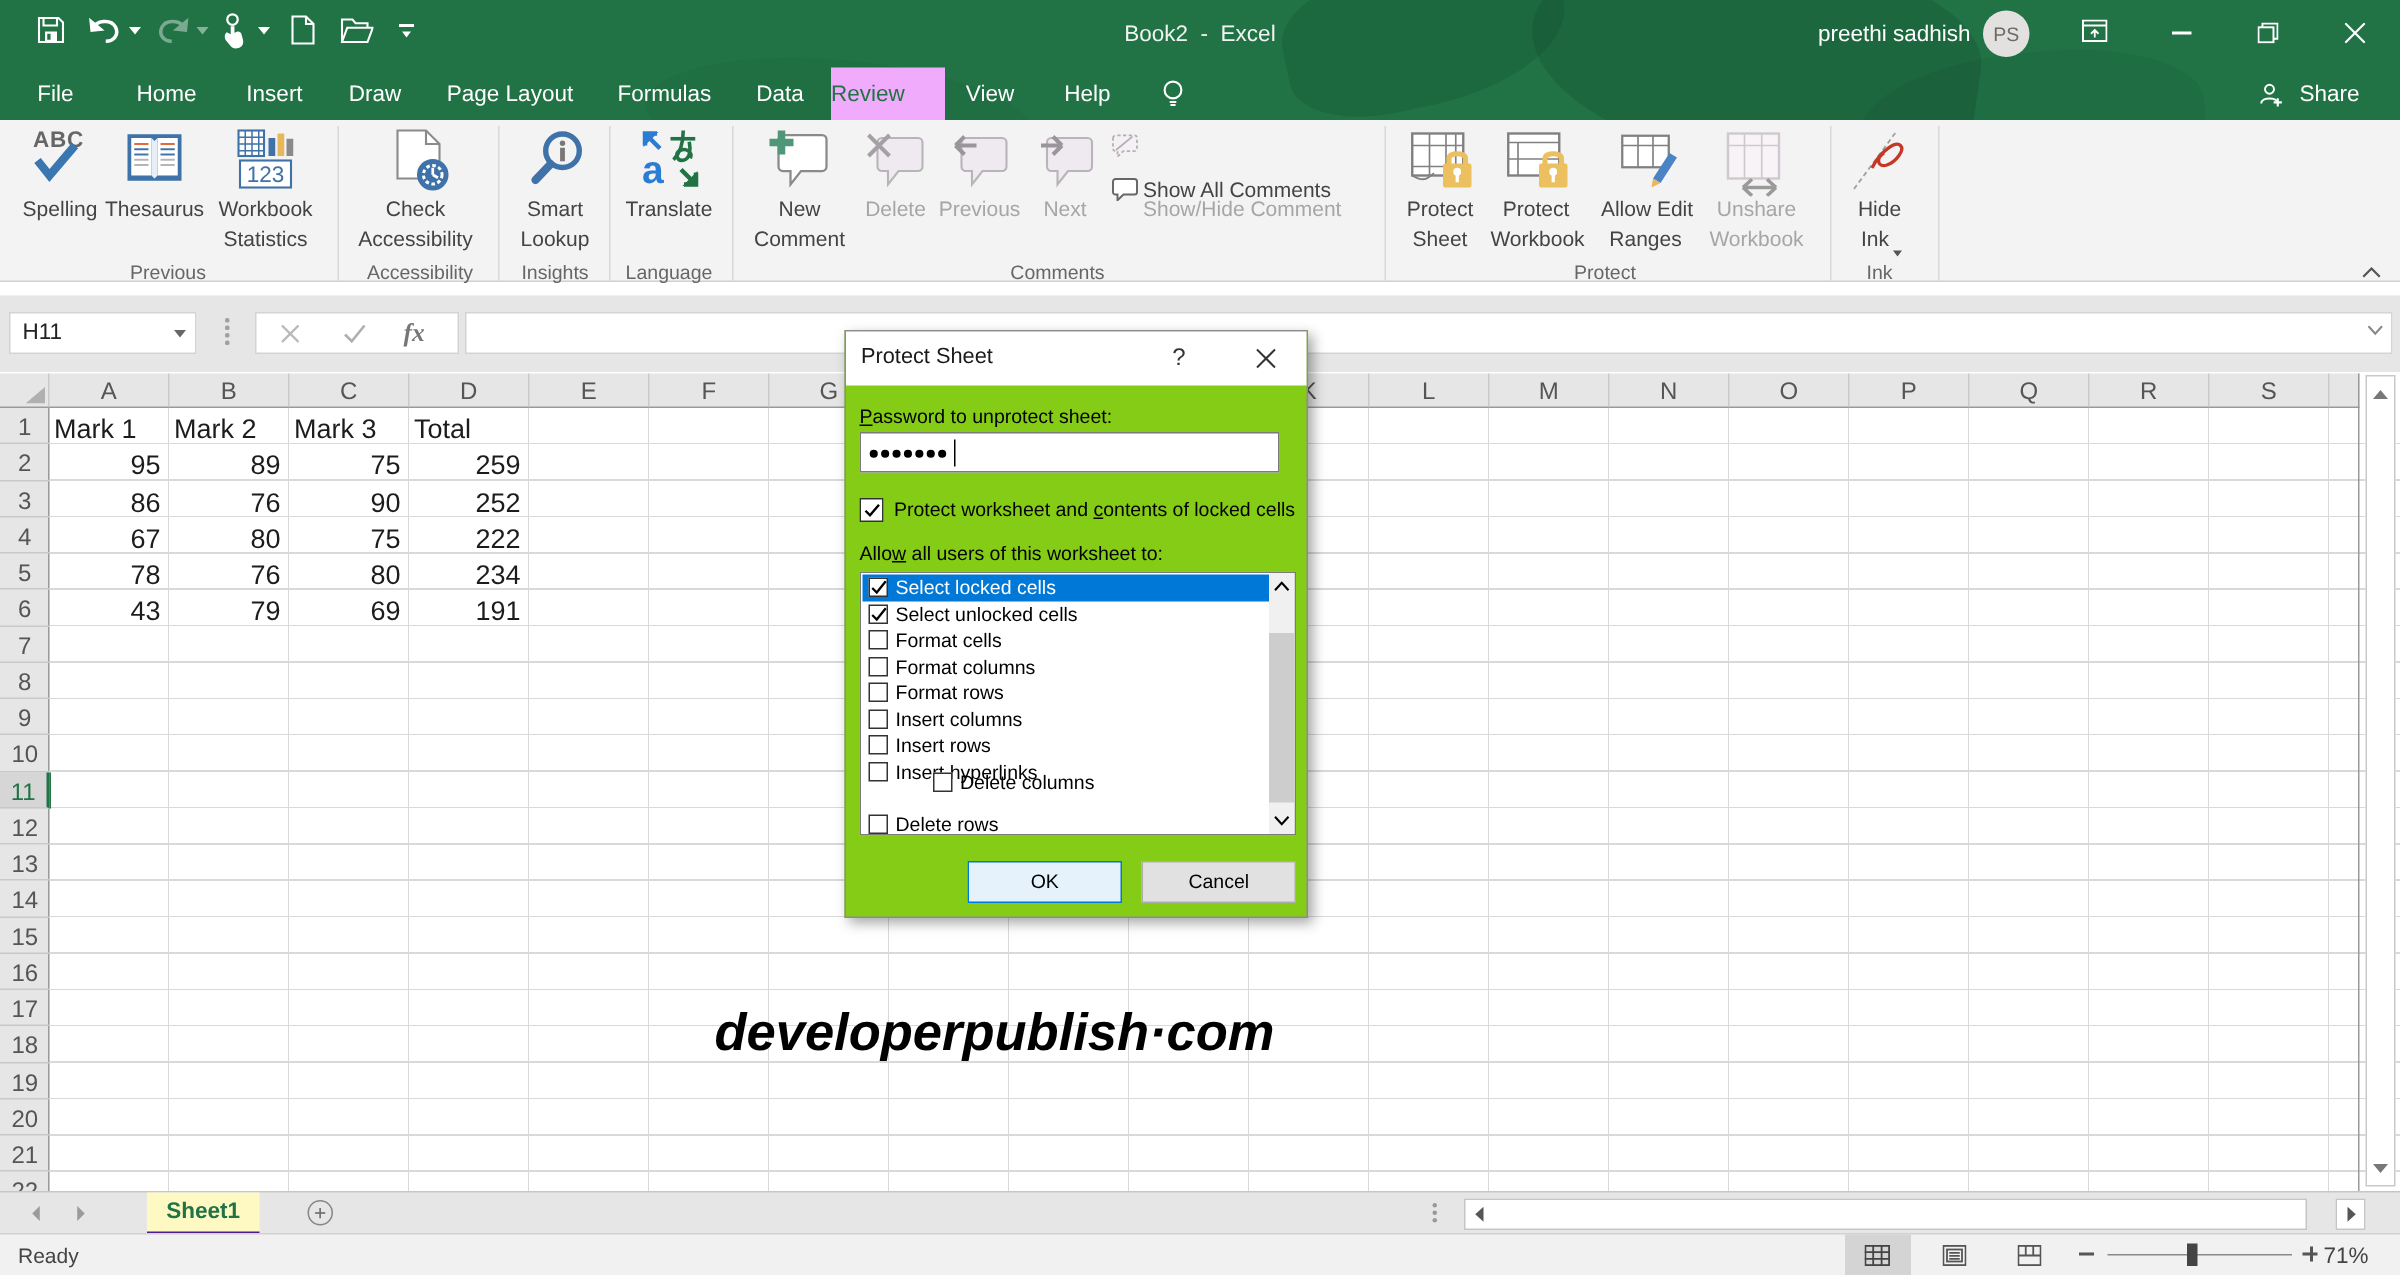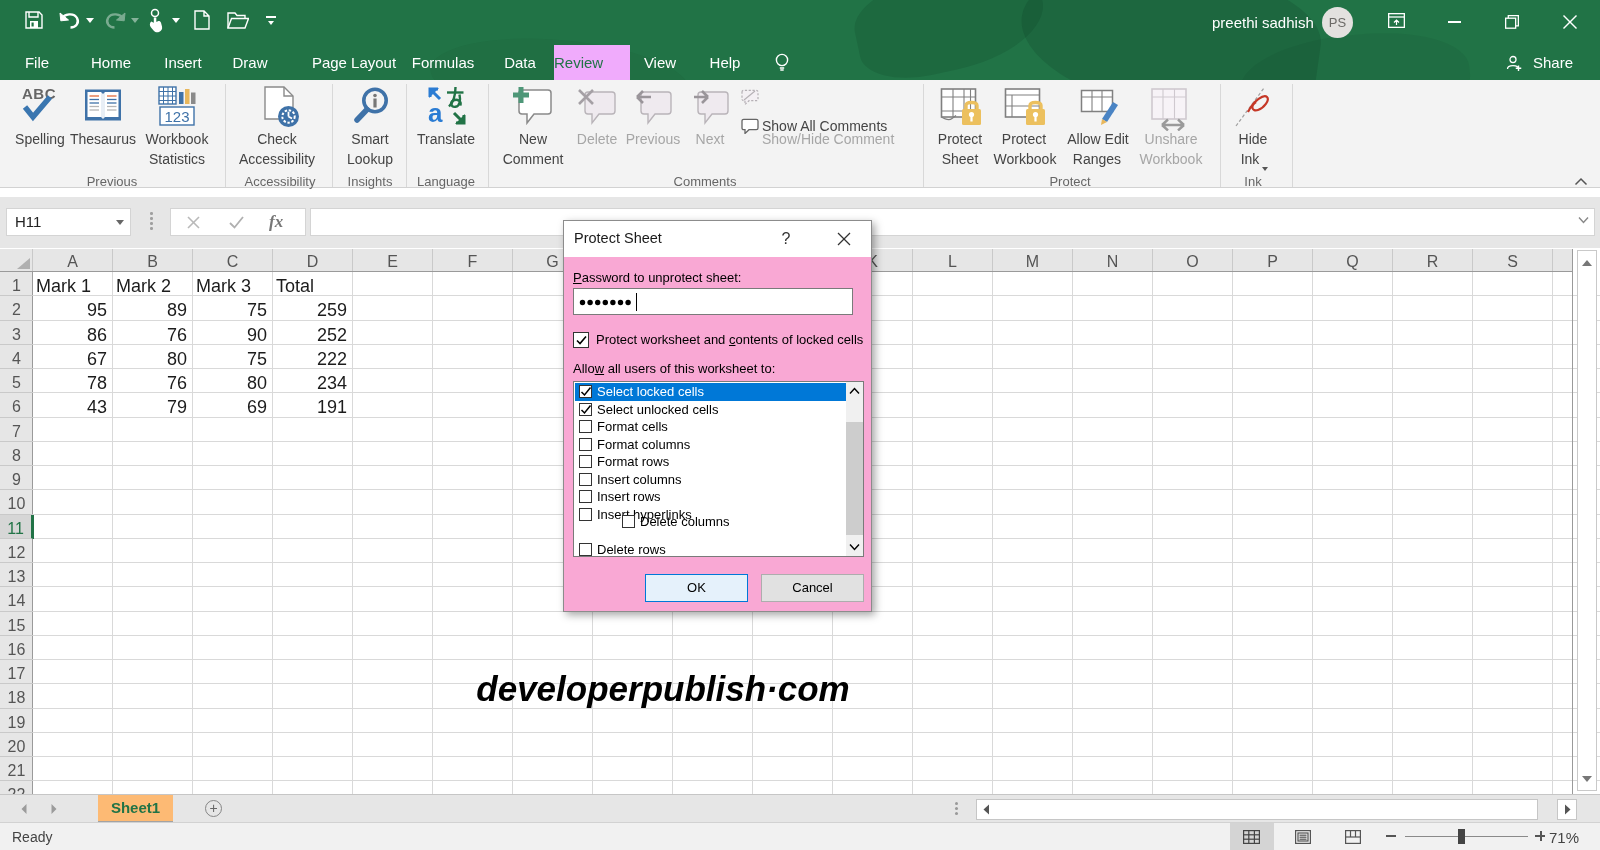--- a/index.html
+++ b/index.html
@@ -30,25 +30,25 @@
  background-image:
   repeating-linear-gradient(to right,transparent 0,transparent 79px,#d9d9d9 79px,#d9d9d9 80px),
   repeating-linear-gradient(to bottom,transparent 0,transparent 23.25px,#d9d9d9 23.25px,#d9d9d9 24.25px);
 }
 .cell{position:absolute;font-size:18px;color:#1c1c1c;height:24.25px;line-height:29px;white-space:nowrap;}
 .num{text-align:right;}
 
 #wm{position:absolute;left:0;top:669px;width:1326px;text-align:center;font-size:35px;font-weight:bold;font-style:italic;color:#000;letter-spacing:0px;}
 
 #tabbar{position:absolute;left:0;top:794px;width:1600px;height:28px;background:#e6e6e6;border-top:1px solid #c6c6c6;}
-#sheettab{position:absolute;left:98px;top:0;width:75px;height:28px;background:#fdba74;border-bottom:2px solid #a3a3a3;color:#217346;font-weight:bold;font-size:15px;text-align:center;line-height:26px;}
+#sheettab{position:absolute;left:98px;top:0;width:75px;height:28px;background:#fef9c3;border-bottom:2px solid #4c1d95;color:#217346;font-weight:bold;font-size:15px;text-align:center;line-height:26px;}
 
 #statusbar{position:absolute;left:0;top:822px;width:1600px;height:28px;background:#f1f1f1;border-top:1px solid #d2d2d2;font-size:14px;color:#444;}
 
-#dlg{position:absolute;left:563px;top:220px;width:309px;height:392px;background:#f9a8d4;border:1px solid #8c8c8c;box-shadow:3px 3px 8px rgba(0,0,0,0.35);}
+#dlg{position:absolute;left:563px;top:220px;width:309px;height:392px;background:#84cc16;border:1px solid #8c8c8c;box-shadow:3px 3px 8px rgba(0,0,0,0.35);}
 #dlgtitle{position:absolute;left:0;top:0;width:307px;height:36px;background:#fff;}
 #dlgtitle .t{position:absolute;left:10px;top:9px;font-size:14.5px;color:#1a1a1a;}
 .dctl{position:absolute;top:0;width:30px;height:36px;font-size:16px;color:#333;text-align:center;line-height:36px;}
 #pwfield{position:absolute;left:9px;top:67px;width:280px;height:27px;background:#fff;border:1px solid #7a7a7a;}
 #chkrow{position:absolute;left:9px;top:109px;}
 #listbox{position:absolute;left:9px;top:160px;width:291px;height:176px;background:#fff;border:1px solid #7a7a7a;}
 .li{position:absolute;left:1px;width:271px;height:17.5px;font-size:13px;color:#000;}
 .libox{position:absolute;left:4px;top:2px;width:13px;height:13px;background:#fff;border:1px solid #333;}
 .litxt{position:absolute;left:22px;top:0px;line-height:17.5px;}
 #lbscroll{position:absolute;left:272px;top:0px;width:17px;height:174px;background:#f0f0f0;}
@@ -93,20 +93,21 @@
       <path d="M1 1 H10 L15 6 V19 H1 Z M10 1 V6 H15" fill="none" stroke="#fff" stroke-width="1.4"></path>
     </svg>
   <svg style="position:absolute;left:227px;top:12px;" width="22" height="17" viewBox="0 0 22 17">
       <g fill="none" stroke="#fff" stroke-width="1.4">
         <path d="M1 16 V1 H8 L10 3.5 H18 V6.5"></path>
         <path d="M1 16 L4.5 6.5 H21.5 L18 16 Z"></path>
       </g>
     </svg>
   <div style="position:absolute;left:266px;top:16px;width:10px;height:2px;background:#fff;"></div>
   <div style="position:absolute;left:268px;top:21px;width:0;height:0;border-left:3px solid transparent;border-right:3px solid transparent;border-top:4px solid #fff;"></div>
+  <div style="position:absolute;left:700px;top:0px;width:200px;height:45px;line-height:45px;text-align:center;font-size:15px;color:#f0f4f1;">Book2&nbsp;&nbsp;-&nbsp;&nbsp;Excel</div>
   <div style="position:absolute;left:1212px;top:0px;width:110px;height:45px;line-height:45px;font-size:15px;color:#fff;">preethi sadhish</div>
   <div style="position:absolute;left:1322px;top:7px;width:31px;height:31px;border-radius:50%;background:#e3e1df;color:#6c6a67;font-size:13px;text-align:center;line-height:31px;">PS</div>
   <svg style="position:absolute;left:1388px;top:13px;" width="17" height="15" viewBox="0 0 17 15">
       <g fill="none" stroke="#fff" stroke-width="1.3">
         <rect x="0.65" y="0.65" width="15.7" height="13.7"></rect>
         <line x1="0.65" y1="4" x2="16.35" y2="4"></line>
         <path d="M6 9.5 L8.5 7 L11 9.5 M8.5 7 V12" stroke-width="1.2"></path>
       </g>
     </svg>
   <div style="position:absolute;left:1448px;top:21px;width:13px;height:1.6px;background:#fff;"></div>
@@ -121,21 +122,21 @@
         <line x1="0.5" y1="0.5" x2="13.5" y2="13.5"></line>
         <line x1="13.5" y1="0.5" x2="0.5" y2="13.5"></line>
       </g>
     </svg>
 </div>
 <div id="tabrow">
   <div class="tab" style="left:20px;width:34px;">File</div>
   <div class="tab" style="left:85px;width:52px;">Home</div>
   <div class="tab" style="left:160px;width:46px;">Insert</div>
   <div class="tab" style="left:228px;width:44px;">Draw</div>
-  <div class="tab" style="left:309px;width:90px;">Page Layout</div>
+  <div class="tab" style="left:295px;width:90px;">Page Layout</div>
   <div class="tab" style="left:408px;width:70px;">Formulas</div>
   <div class="tab" style="left:500px;width:40px;">Data</div>
   <div id="revtab">Review</div>
   <div class="tab" style="left:640px;width:40px;">View</div>
   <div class="tab" style="left:705px;width:40px;">Help</div>
   <svg style="position:absolute;left:773px;top:8px;" width="18" height="20" viewBox="0 0 18 20">
       <g fill="none" stroke="#fff" stroke-width="1.4">
         <circle cx="9" cy="7" r="5.6"></circle>
         <path d="M6.8 15 H11.2 M7.3 17 H10.7"></path>
       </g>

